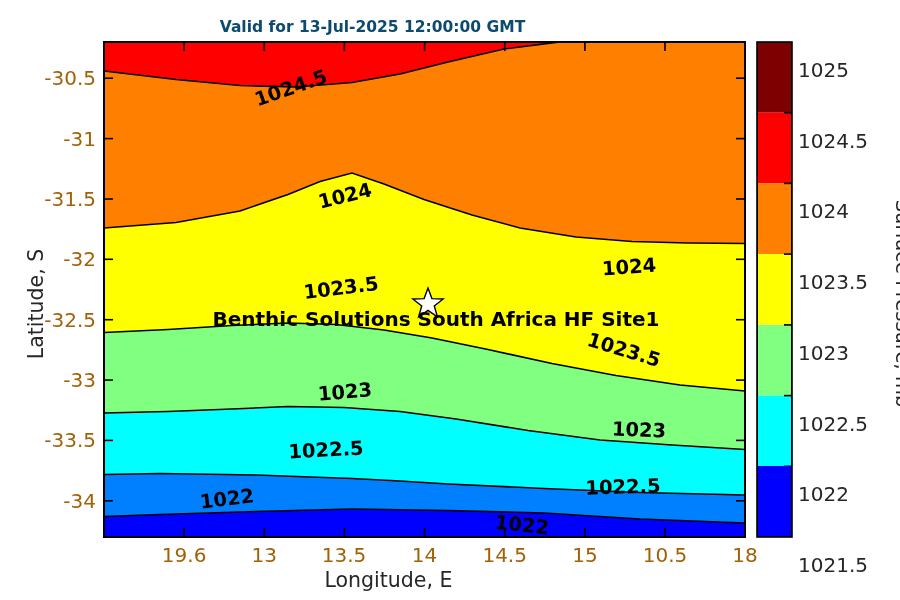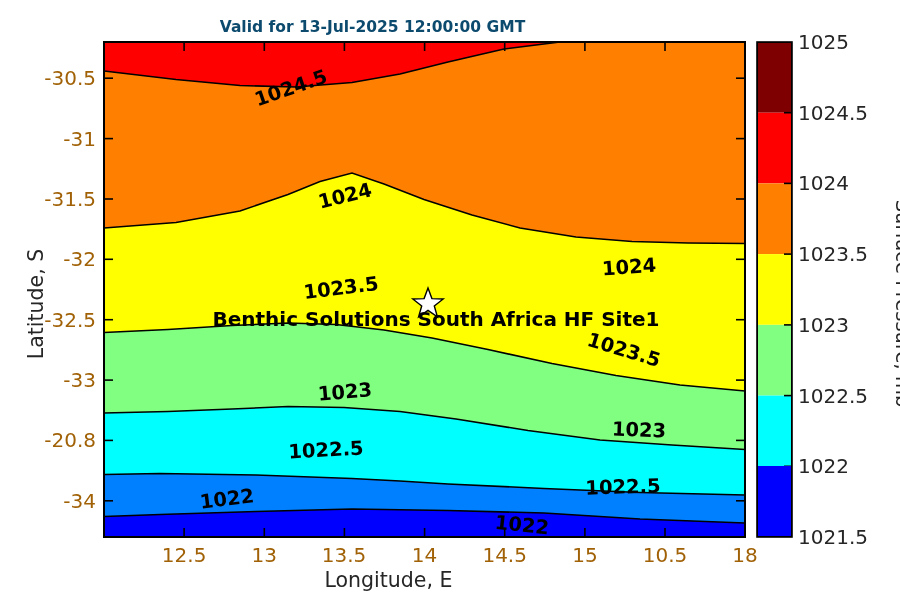--- a/index.html
+++ b/index.html
@@ -24,21 +24,21 @@
     position:absolute;font-size:20.5px;color:#262626;white-space:nowrap;
   }
   #xaxis-title{left:16px;top:568px;width:745px;text-align:center;}
   #yaxis-title{left:-74px;top:292px;width:220px;text-align:center;
     transform:rotate(-90deg);transform-origin:50% 50%;}
   #cbar-title{left:772px;top:292px;width:260px;text-align:center;
     transform:rotate(90deg);transform-origin:50% 50%;font-size:19.5px;}
 
   .cbar-tick-label{
     position:absolute;left:798px;font-size:20px;color:#262626;
-    transform:translateY(-50%);white-space:nowrap;
+    transform:translateY(-50%);white-space:nowrap;margin-top:28px;
   }
 
   .contour-label{
     position:absolute;font-size:19.5px;font-weight:bold;color:#000;
     white-space:nowrap;transform-origin:50% 50%;
   }
   .site-label{
     position:absolute;font-size:20px;font-weight:bold;color:#000;
     white-space:nowrap;transform:translateX(-50%);
   }
@@ -144,36 +144,36 @@
         <line x1="792" y1="324.9" x2="784" y2="324.9"></line>
         <line x1="792" y1="395.6" x2="784" y2="395.6"></line>
         <line x1="792" y1="466.3" x2="784" y2="466.3"></line>
       </g>
     </g>
   </svg>
 
   <div style="position:absolute;left:757px;top:466.3px;width:35px;height:70.7px;background:#0000FF;"></div>
   <div style="position:absolute;left:757px;top:42px;width:35px;height:495px;border:1.6px solid #000;box-sizing:border-box;pointer-events:none;"></div>
 
-  <div class="axis-tick-label xlab" style="left:184.1px;top:543px;">12.5</div>
+  <div class="axis-tick-label xlab" style="left:184.1px;top:543px;">19.6</div>
   <div class="axis-tick-label xlab" style="left:264.3px;top:543px;">13</div>
   <div class="axis-tick-label xlab" style="left:344px;top:543px;">13.5</div>
   <div class="axis-tick-label xlab" style="left:424.6px;top:543px;">14</div>
   <div class="axis-tick-label xlab" style="left:504.7px;top:543px;">14.5</div>
   <div class="axis-tick-label xlab" style="left:584.9px;top:543px;">15</div>
   <div class="axis-tick-label xlab" style="left:665.0px;top:543px;">10.5</div>
   <div class="axis-tick-label xlab" style="left:745.1px;top:543px;">18</div>
 
   <div class="axis-tick-label ylab" style="left:8px;top:78.2px;width:88px;">-30.5</div>
   <div class="axis-tick-label ylab" style="left:8px;top:138.6px;width:88px;">-31</div>
   <div class="axis-tick-label ylab" style="left:8px;top:199.0px;width:88px;">-31.5</div>
   <div class="axis-tick-label ylab" style="left:8px;top:259.3px;width:88px;">-32</div>
   <div class="axis-tick-label ylab" style="left:8px;top:319.7px;width:88px;">-32.5</div>
   <div class="axis-tick-label ylab" style="left:8px;top:380.1px;width:88px;">-33</div>
-  <div class="axis-tick-label ylab" style="left:8px;top:440.4px;width:88px;">-20.8</div>
+  <div class="axis-tick-label ylab" style="left:8px;top:440.4px;width:88px;">-33.5</div>
   <div class="axis-tick-label ylab" style="left:8px;top:500.8px;width:88px;">-34</div>
 
   <div class="cbar-tick-label" style="top:42px;">1025</div>
   <div class="cbar-tick-label" style="top:112.7px;">1024.5</div>
   <div class="cbar-tick-label" style="top:183.4px;">1024</div>
   <div class="cbar-tick-label" style="top:254.1px;">1023.5</div>
   <div class="cbar-tick-label" style="top:324.9px;">1023</div>
   <div class="cbar-tick-label" style="top:395.6px;">1022.5</div>
   <div class="cbar-tick-label" style="top:466.3px;">1022</div>
   <div class="cbar-tick-label" style="top:537px;">1021.5</div>

